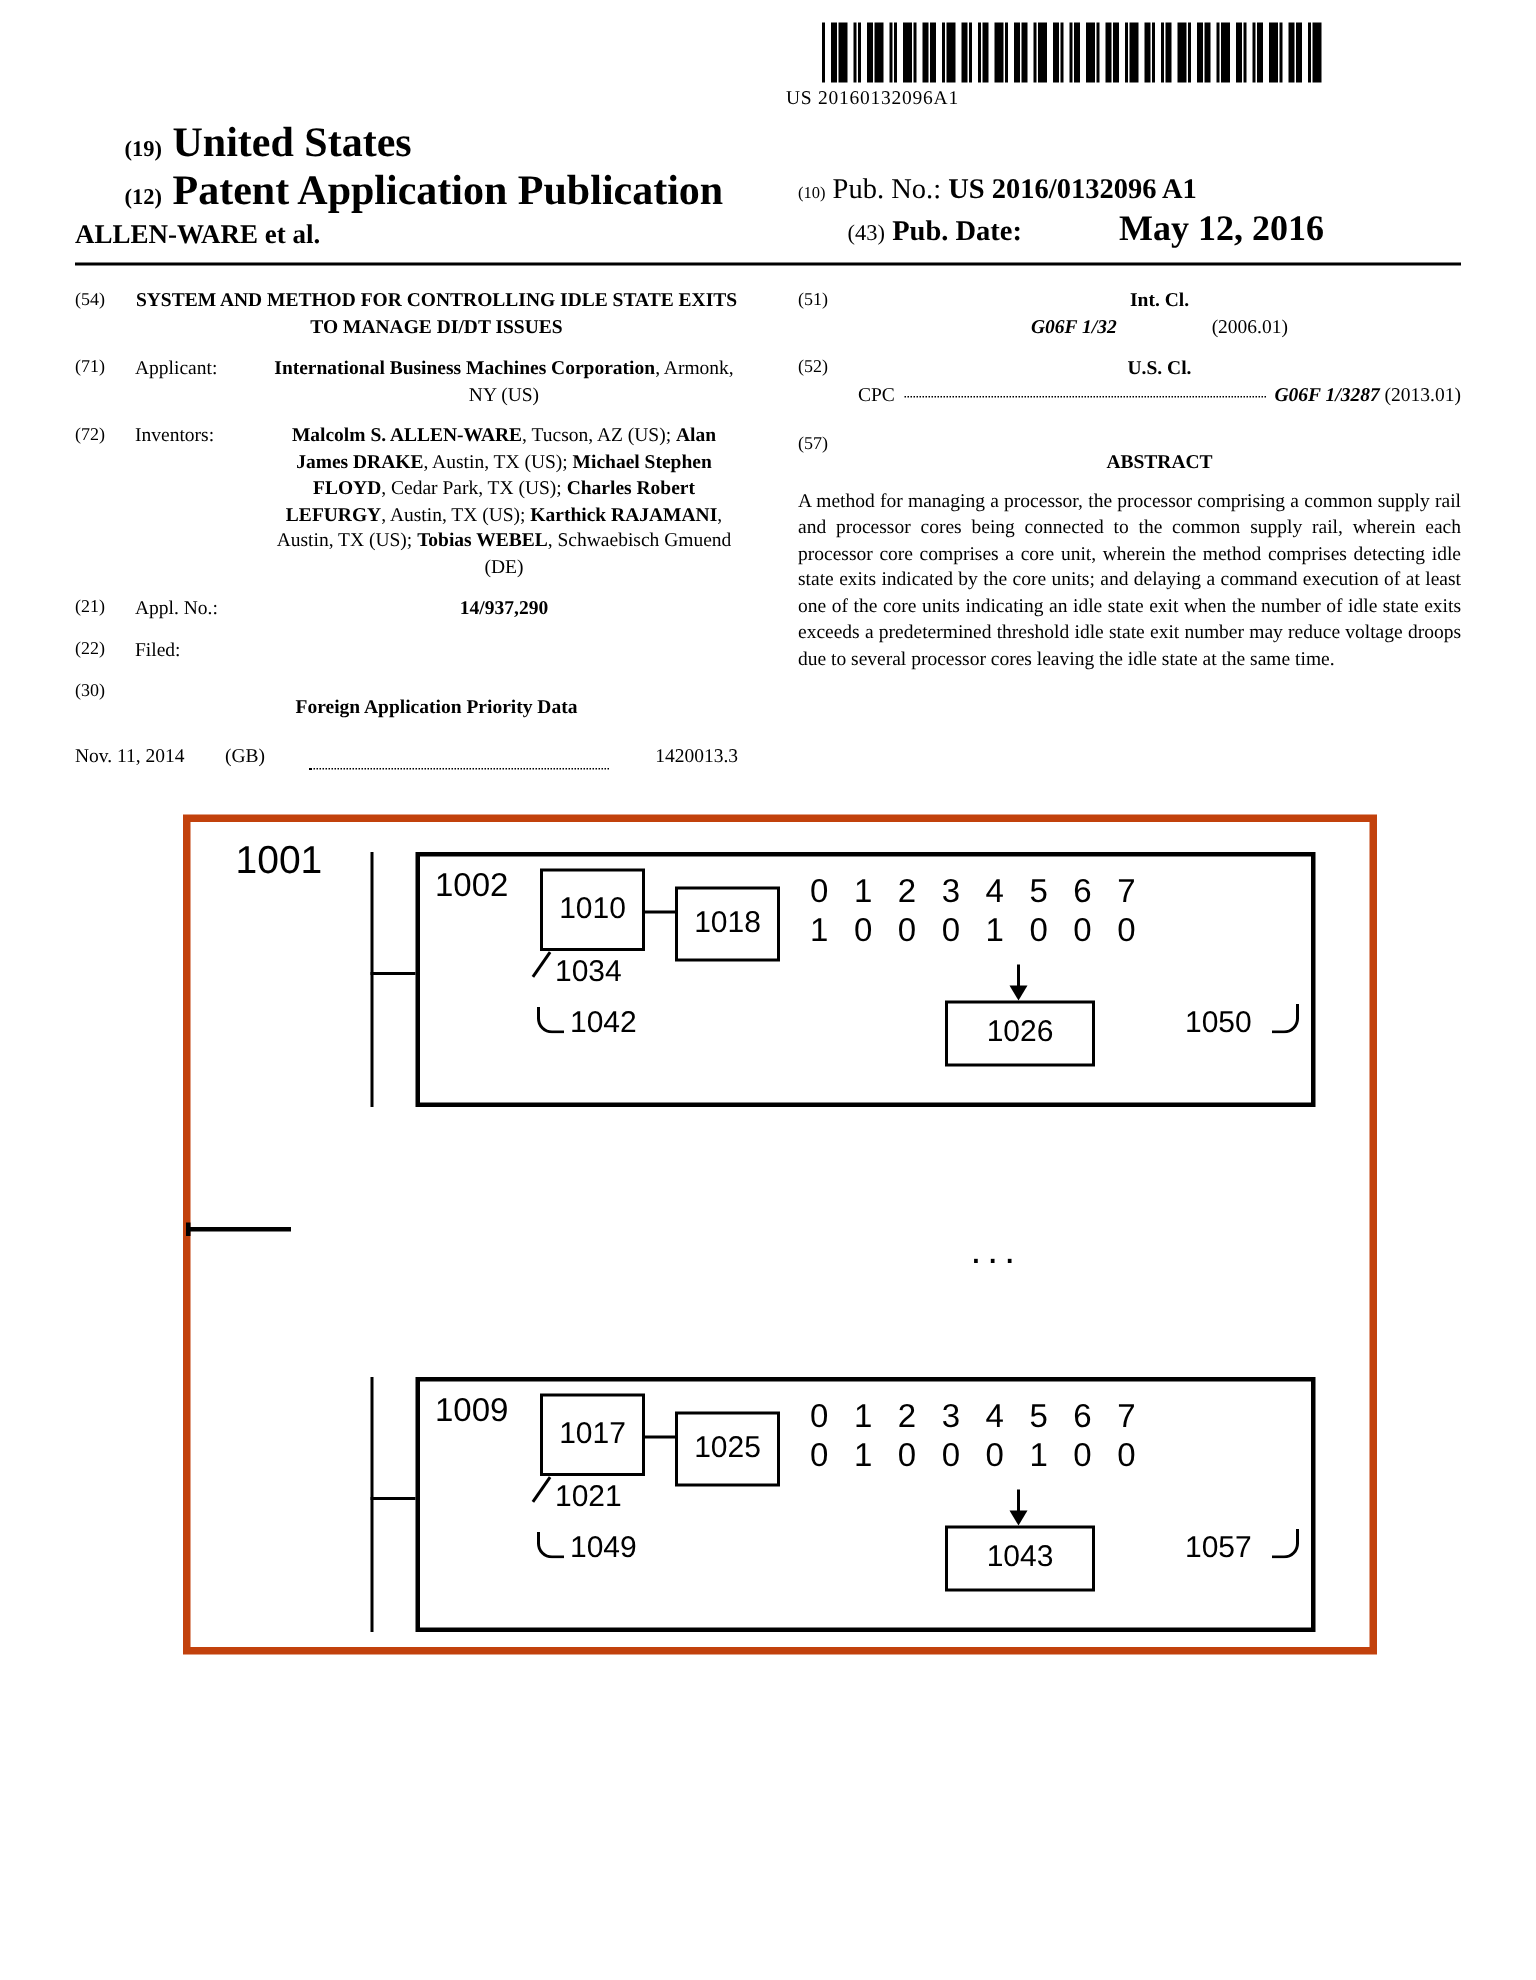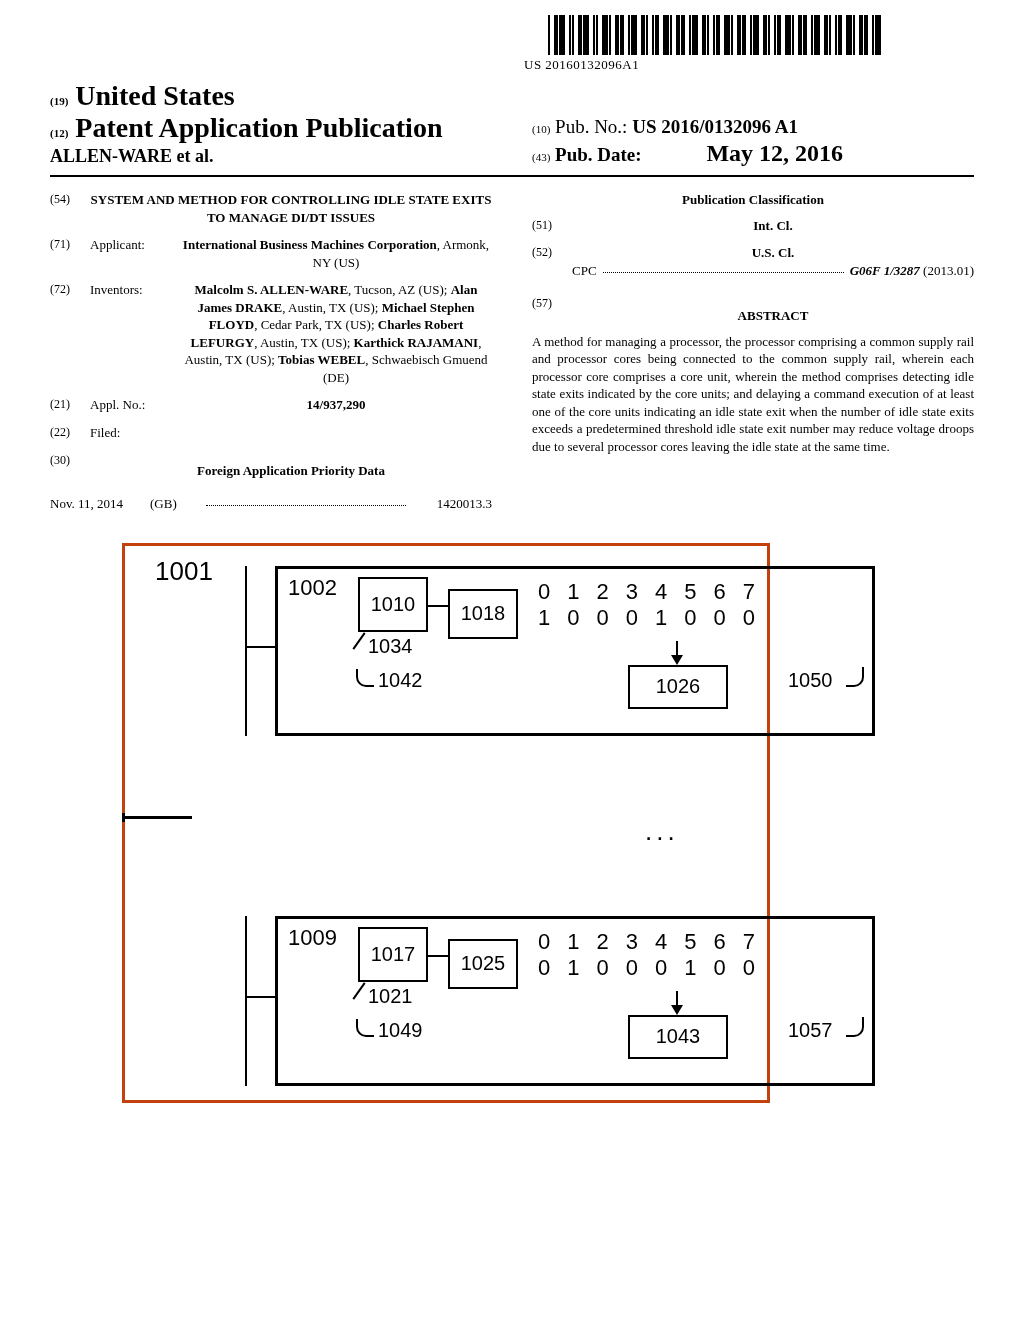--- a/index.html
+++ b/index.html
@@ -40,21 +40,21 @@
     letter-spacing: 0.5px;
   }
   .header-block {
     margin-top: 60px;
     display: flex;
     align-items: flex-end;
     gap: 20px;
   }
   .header-left { flex: 0 0 50%; }
   .header-right { flex: 0 0 50%; }
-  .sup { font-size: 11px; vertical-align: baseline; }
+  .sup { font-size: 15px; vertical-align: baseline; margin-left: 33px; }
   .us-line { font-size: 28px; font-weight: bold; }
   .pub-line { font-size: 28px; font-weight: bold; }
   .authors-line { font-size: 18px; font-weight: bold; margin-top: 2px; }
   .pubno-line { font-size: 19px; }
   .pubno-line .lbl { font-size: 11px; }
   .pubno-val { font-weight: bold; }
   .pubdate-line { font-size: 19px; margin-top: 2px; }
   .pubdate-val { font-size: 24px; font-weight: bold; margin-left: 60px; }
   hr.rule { border: none; border-top: 2px solid #000; margin: 8px 0 14px 0; }
 
@@ -70,34 +70,34 @@
   .field-label { width: 90px; }
   .field-body { flex: 1; text-align: center; }
   .bold { font-weight: bold; }
   .title-text { font-weight: bold; }
   .section-head { font-weight: bold; text-align: center; margin-bottom: 8px; }
   .abstract-head { font-weight: bold; margin: 12px 0 8px 0; }
   .abstract-text { text-align: justify; }
   .cpc-row { display: flex; }
   .italic { font-style: italic; }
   .foreign-head { font-weight: bold; text-align: center; margin: 10px 0 6px 0; }
-  .foreign-row { display: flex; }
+  .foreign-row { display: flex; align-items: flex-end; }
   .foreign-row .fdate { width: 100px; }
   .foreign-row .fcc { width: 50px; }
   .foreign-row .fdots { flex: 1; border-bottom: 1px dotted #000; height: 11px; margin: 0 6px; }
   .foreign-row .fnum { width: 80px; text-align: right; }
 
   
   .figure-wrap {
     margin: 30px auto 0 auto;
     width: 780px;
   }
   .fig-outer {
-    border: 3px solid #c2410c;
-    width: 648px;
+    border: 5px solid #c2410c;
+    width: 796px;
     height: 560px;
     position: relative;
     font-family: Arial, Helvetica, sans-serif;
   }
   .lbl1001 { position: absolute; top: 10px; left: 30px; font-size: 26px; }
   .edge-stub {
     position: absolute;
     left: -3px;
     top: 270px;
     width: 70px;
@@ -407,26 +407,29 @@
     <div class="foreign-row">
       <div class="fdate">Nov. 11, 2014</div>
       <div class="fcc">(GB)</div>
       <div class="fdots"></div>
       <div class="fnum">1420013.3</div>
     </div>
 
   </div>
 
   <div class="col">
-    <div class="section-head">Publication Classification</div>
 
     <div class="field-row">
       <div class="field-num">(51)</div>
       <div class="field-body">
         <div class="bold">Int. Cl.</div>
+        <div>
+          <span class="bold italic">G06F 1/32</span>
+          <span style="margin-left:60px">(2006.01)</span>
+        </div>
       </div>
     </div>
 
     <div class="field-row">
       <div class="field-num">(52)</div>
       <div class="field-body">
         <div class="bold">U.S. Cl.</div>
         <div class="cpc-row">
           <span>CPC</span>
           <span class="fdots" style="flex:1;margin:0 6px;border-bottom:1px dotted #000;height:11px"></span>

